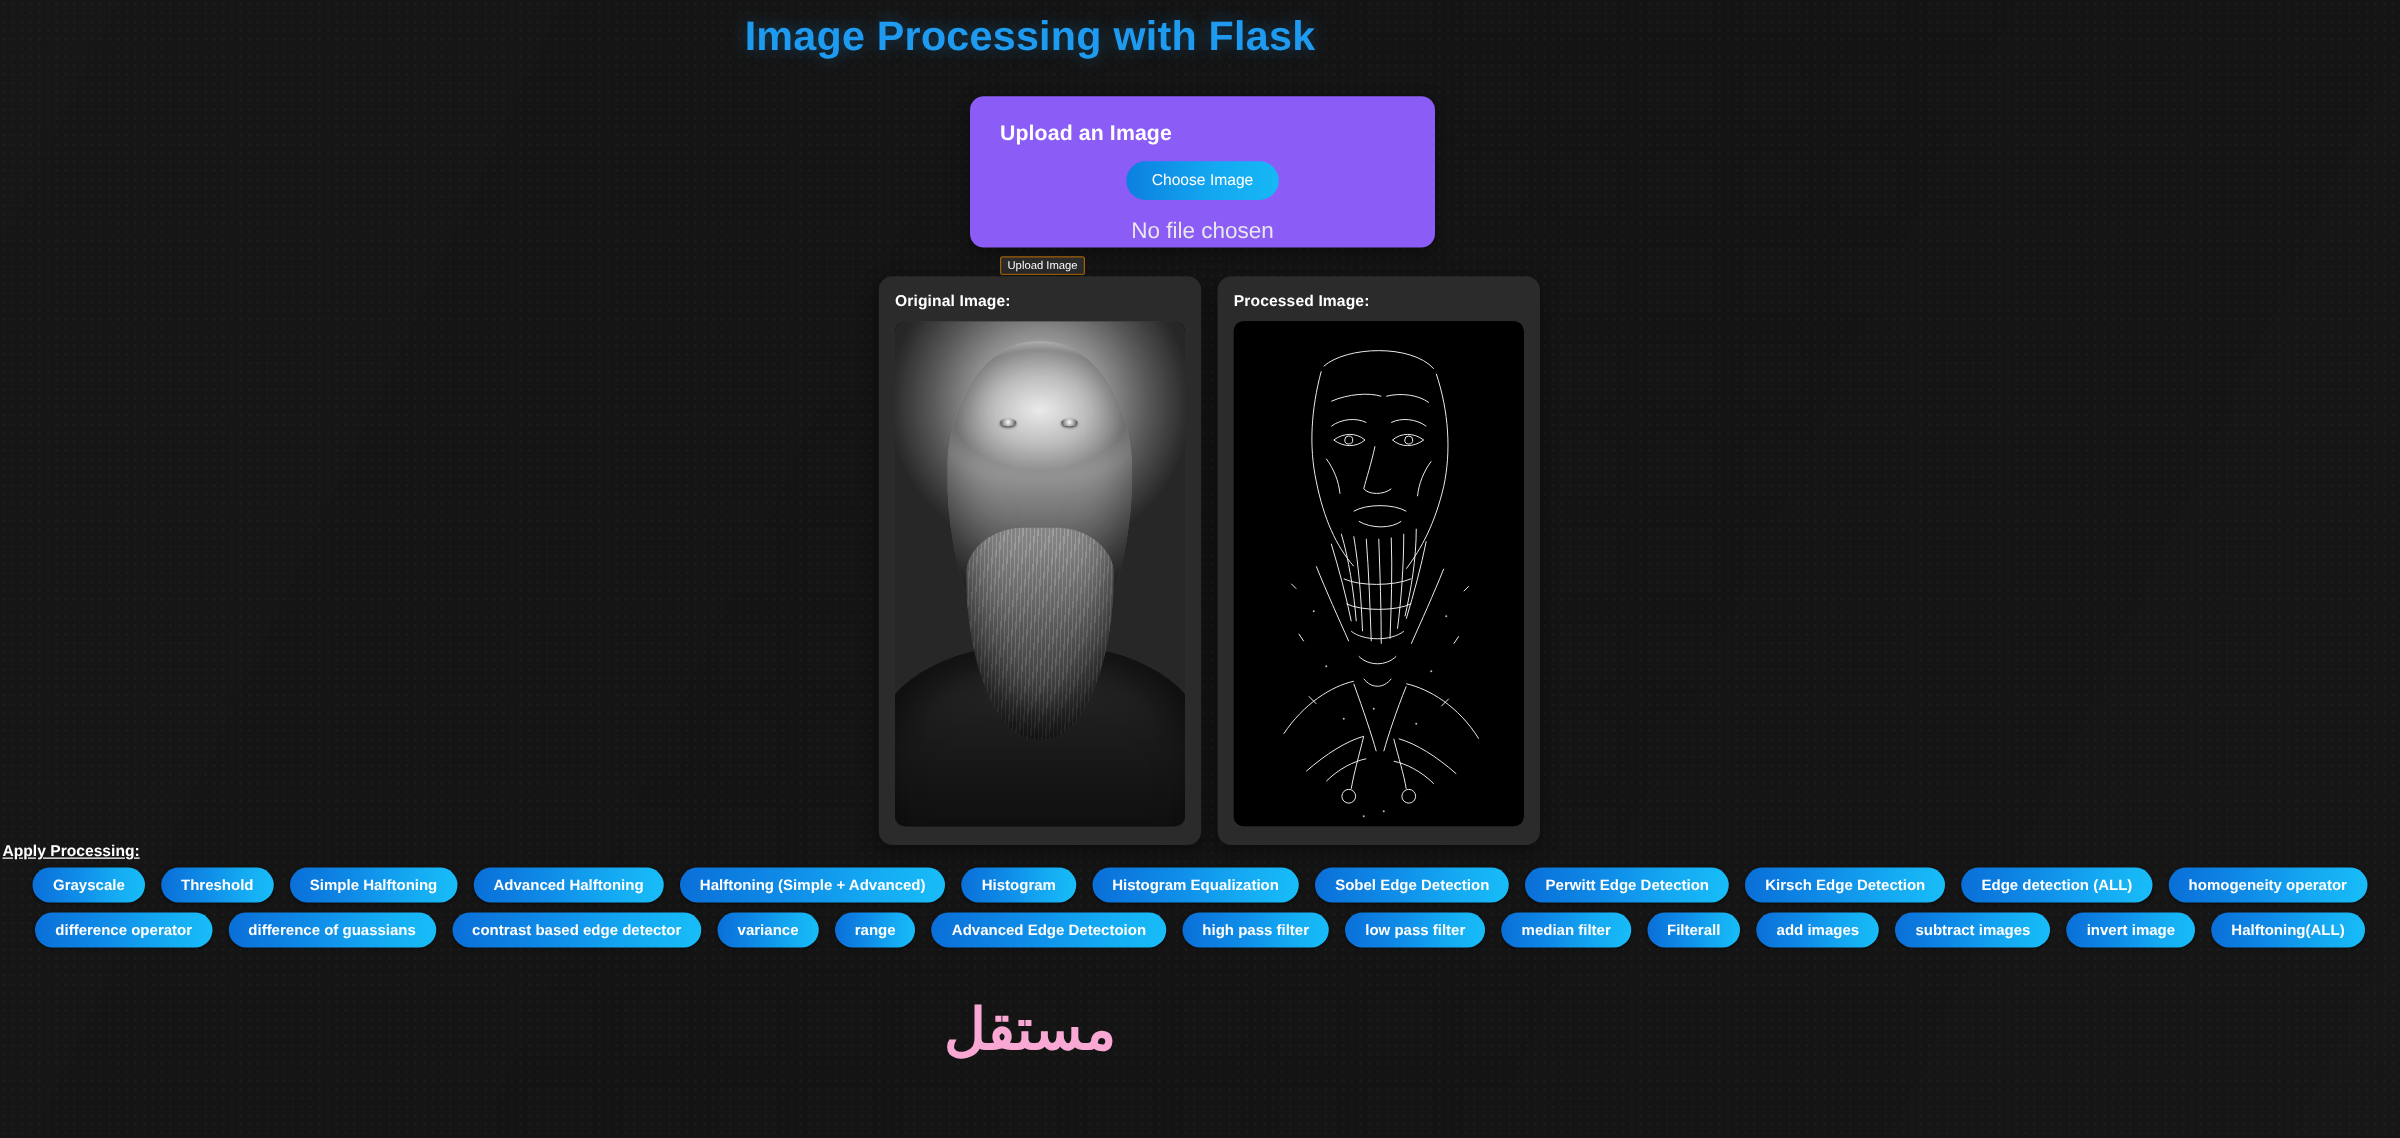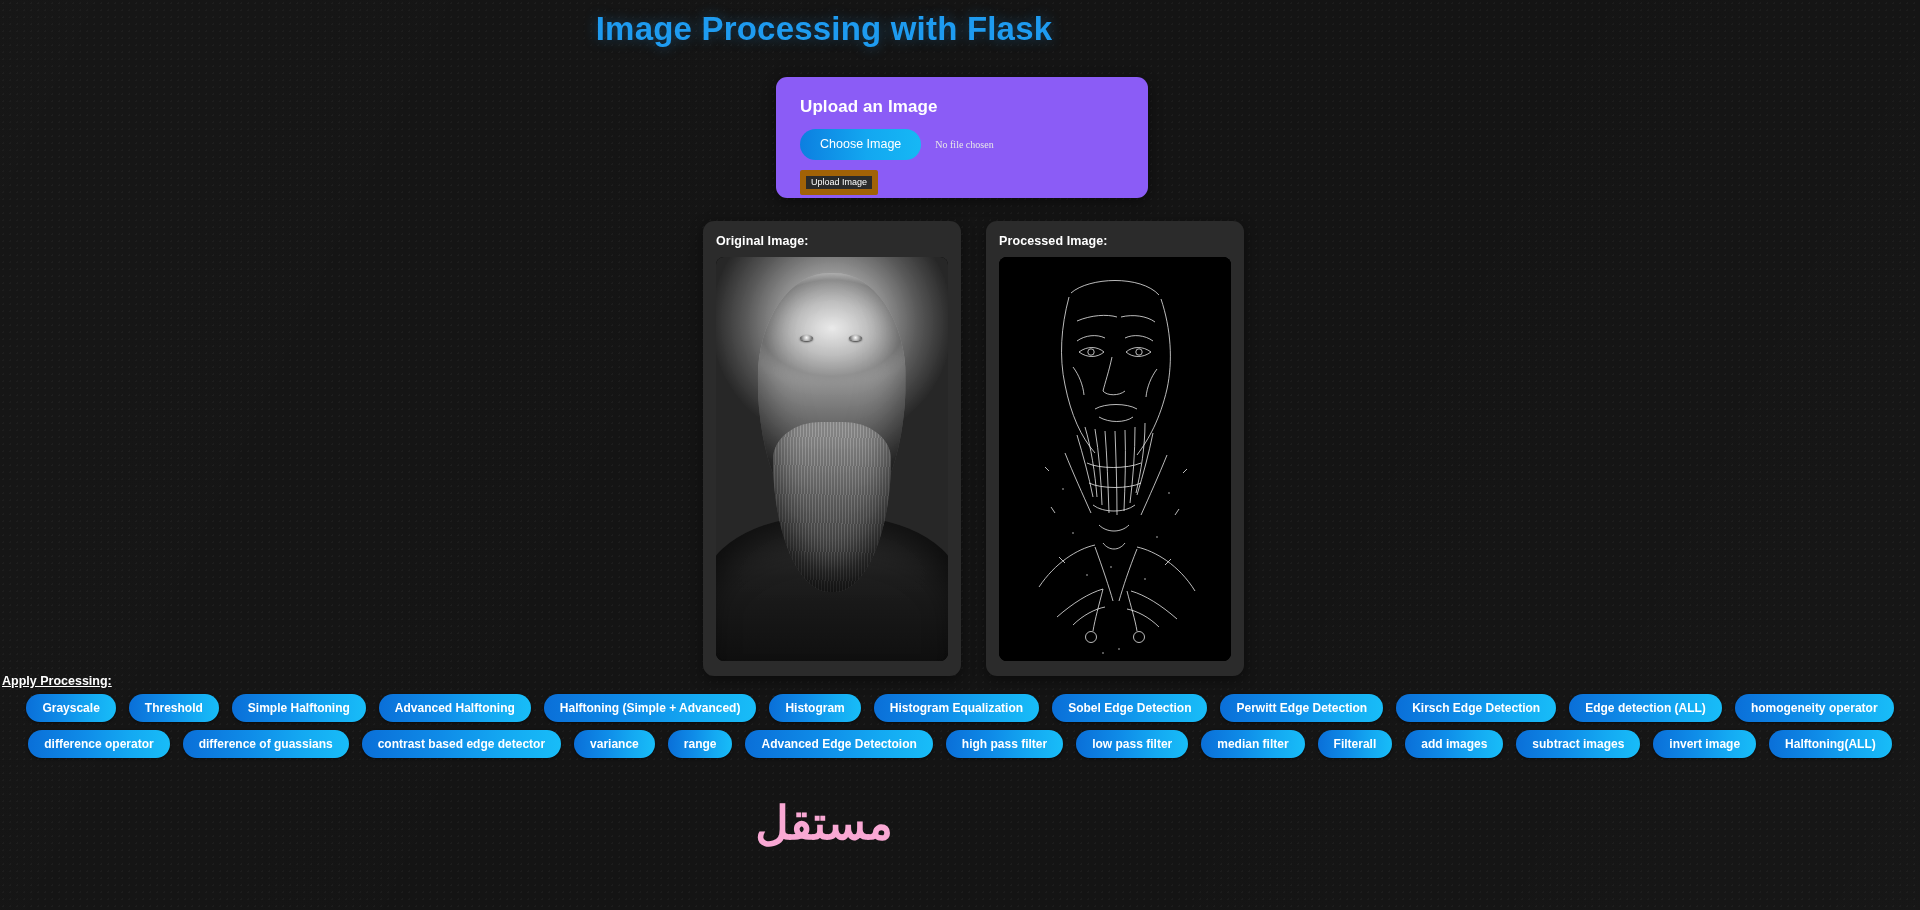--- a/index.html
+++ b/index.html
@@ -62,61 +62,61 @@
     font-weight: bold;
     color: #ffffff;
     margin-bottom: 12px;
     letter-spacing: 0.1px;
   }
 
   .file-row {
     display: flex;
     align-items: center;
     gap: 14px;
+    flex-direction: column;
   }
 
   .choose-btn {
     background: linear-gradient(90deg, #0c7fe0 0%, #13a7f0 55%, #16b8f5 100%);
     color: #ffffff;
     border: none;
     border-radius: 18px;
     font-size: 12.5px;
     font-weight: normal;
     padding: 9px 20px;
     cursor: pointer;
     font-family: "Liberation Sans", sans-serif;
     line-height: 1;
   }
 
   .no-file {
-    font-size: 10px;
+    font-size: 18px;
     color: #e8e8e8;
-    font-family: Liberation Serif, serif;
   }
 
   .upload-submit {
     margin-top: 10px;
     background: #2b2b2b;
     color: #ffffff;
-    border: 6px solid #a16207;
+    border: 1px solid #a16207;
     border-radius: 2px;
     font-size: 9px;
     padding: 2px 5px;
     cursor: pointer;
     font-family: "Liberation Sans", sans-serif;
     line-height: 1.1;
   }
 
   
   .panels {
     position: absolute;
     left: 703px;
     top: 221px;
     display: flex;
-    gap: 25px;
+    gap: 13px;
   }
 
   .panel {
     background: #2b2b2b;
     border-radius: 11px;
     padding: 13px 13px 15px 13px;
     box-shadow: 0 4px 14px rgba(0,0,0,0.45);
   }
 
   .panel-label {

